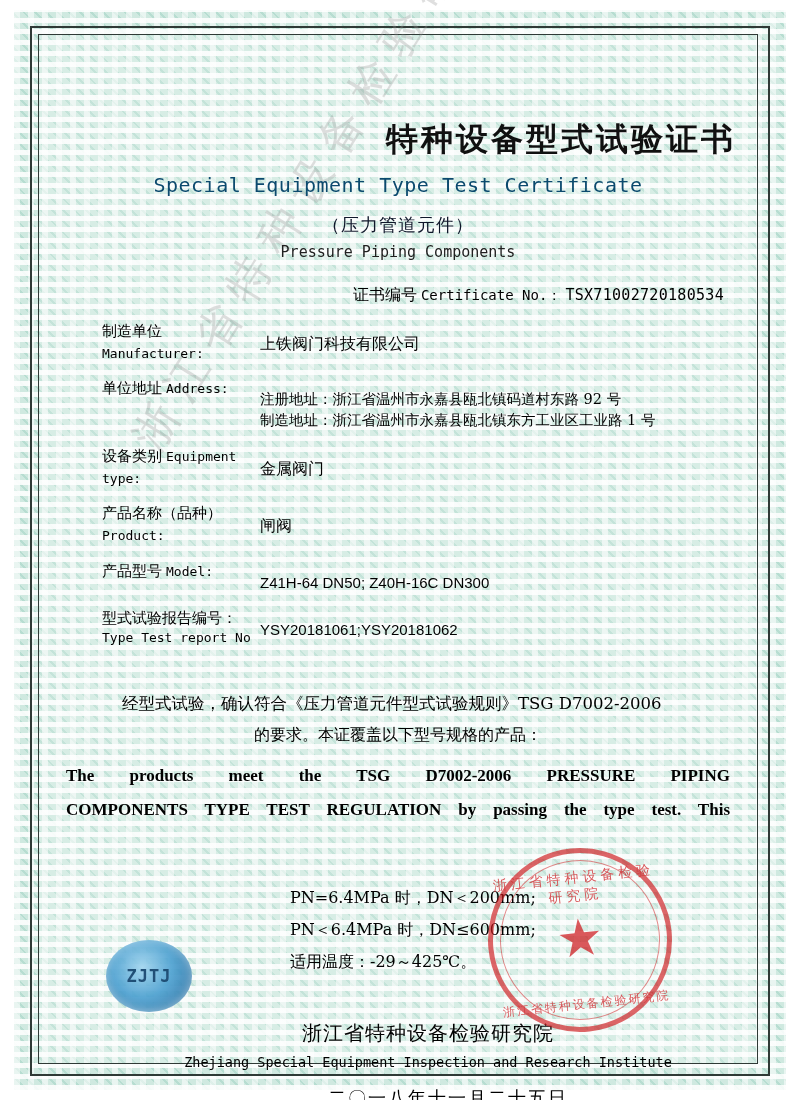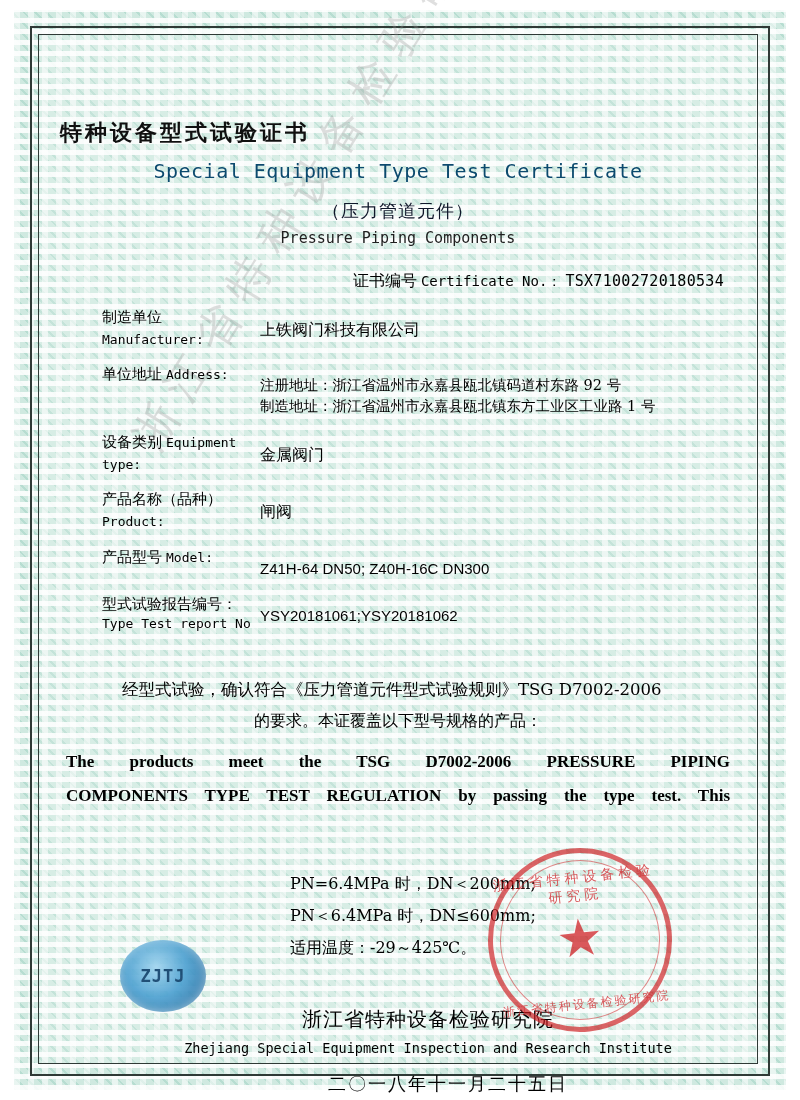--- a/index.html
+++ b/index.html
@@ -79,24 +79,24 @@
   
   .content {
     position: absolute;
     left: 60px;
     top: 60px;
     width: 676px;
     height: 980px;
   }
 
   .title-cn {
-    text-align: left;
+    text-align: right;
     font-family: "DejaVu Serif", serif;
     font-weight: bold;
-    font-size: 22px;
+    font-size: 32px;
     letter-spacing: 3px;
     color: #101010;
     margin-top: 58px;
   }
   .title-en {
     text-align: center;
     font-family: "DejaVu Sans Mono", monospace;
     font-size: 20px;
     letter-spacing: 0.5px;
     color: #0c4a6e;
@@ -274,21 +274,21 @@
     color: rgba(206,26,30,0.85);
     font-family: "DejaVu Serif", serif;
     letter-spacing: 4px;
   }
   .seal-text-top { top: 16px; font-size: 14px; }
   .seal-text-bottom { bottom: 14px; font-size: 12px; letter-spacing: 2px; }
 
   
   .badge {
     position: absolute;
-    left: 120px;
+    left: 106px;
     top: 940px;
     width: 86px;
     height: 72px;
     border-radius: 50%;
     background: radial-gradient(circle at 42% 38%, #9fd4ef 0%, #4a9fd0 45%, #1f5f93 100%);
     opacity: 0.9;
     display: flex;
     align-items: center;
     justify-content: center;
     box-shadow: inset 0 0 10px rgba(255,255,255,0.5);

